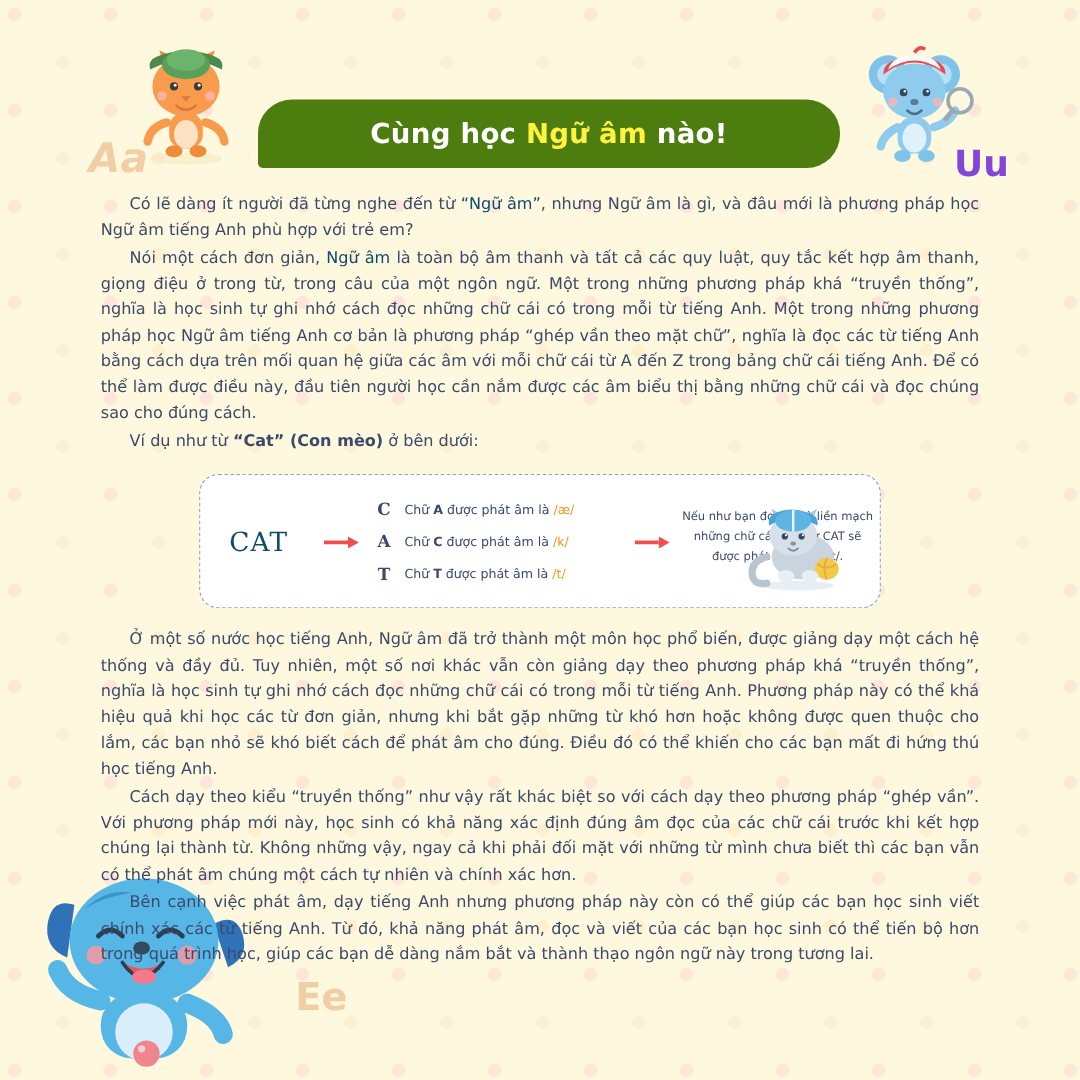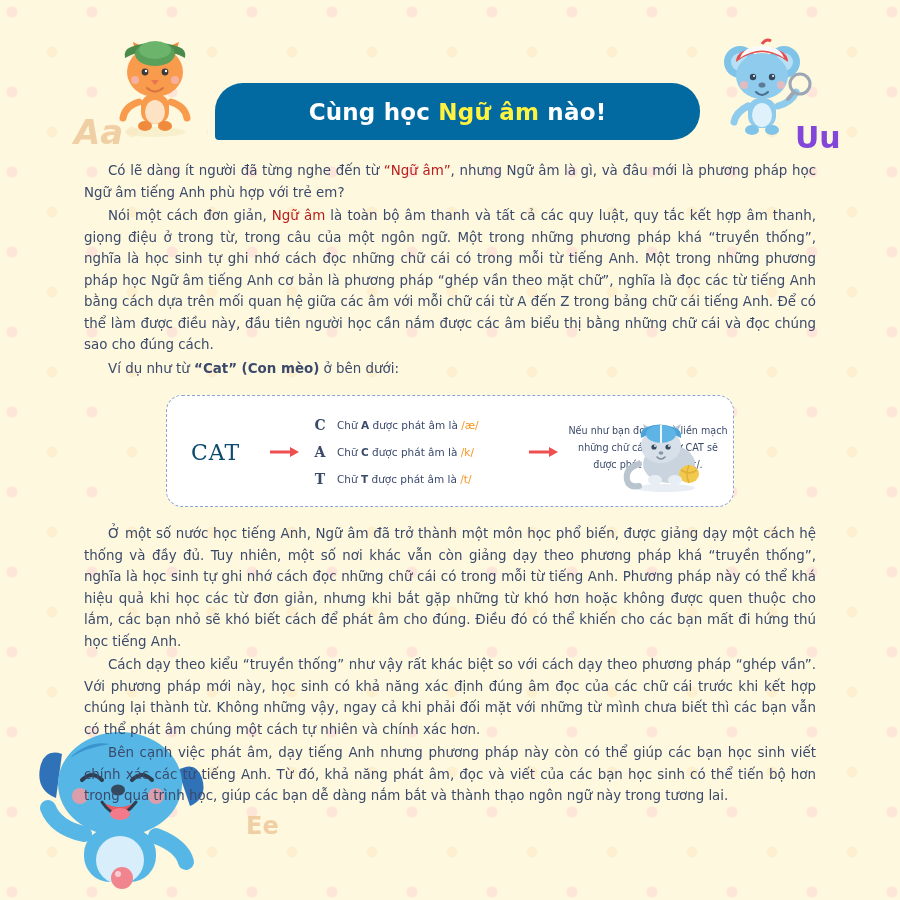--- a/index.html
+++ b/index.html
@@ -34,30 +34,30 @@
   .letter-deco {
     position: absolute;
     font-family: "DejaVu Sans", sans-serif;
     font-weight: bold;
     color: #f3cda0;
     opacity: .85;
     pointer-events: none;
   }
   #letter-aa { left: 74px; top: 112px; font-size: 34px; color: #f0c89c; font-style: italic; }
   #letter-uu { left: 795px; top: 120px; font-size: 30px; color: #6d28d9; }
-  #letter-ee { left: 246px; top: 812px; font-size: 24px; color: #f0c89c; }
+  #letter-ee { left: 246px; top: 812px; font-size: 32px; color: #f0c89c; }
 
   
   .banner {
     position: absolute;
     left: 215px;
     top: 83px;
     width: 485px;
     height: 57px;
-    background: #0369a1;
+    background: #4d7c0f;
     border-radius: 28px 28px 28px 4px;
     box-shadow: 0 0 0 7px #fdf8de;
     display: flex;
     align-items: center;
     justify-content: center;
   }
   .banner-title {
     font-size: 23px;
     font-weight: bold;
     color: #ffffff;
@@ -75,21 +75,21 @@
   }
   p.para {
     margin: 0 0 2px 0;
     font-size: 13.4px;
     line-height: 21.5px;
     color: #3b4a6b;
     text-align: justify;
     text-indent: 24px;
   }
   p.para.tight { margin-bottom: 16px; }
-  .orange { color: #b91c1c; }
+  .orange { color: #0c4a6e; }
   .bold { font-weight: bold; }
 
   
   .diagram {
     margin: 14px 0 16px 0;
     margin-left: 82px;
     width: 568px;
     height: 112px;
     border: 1.6px dashed #8aa4d4;
     border-radius: 16px;

